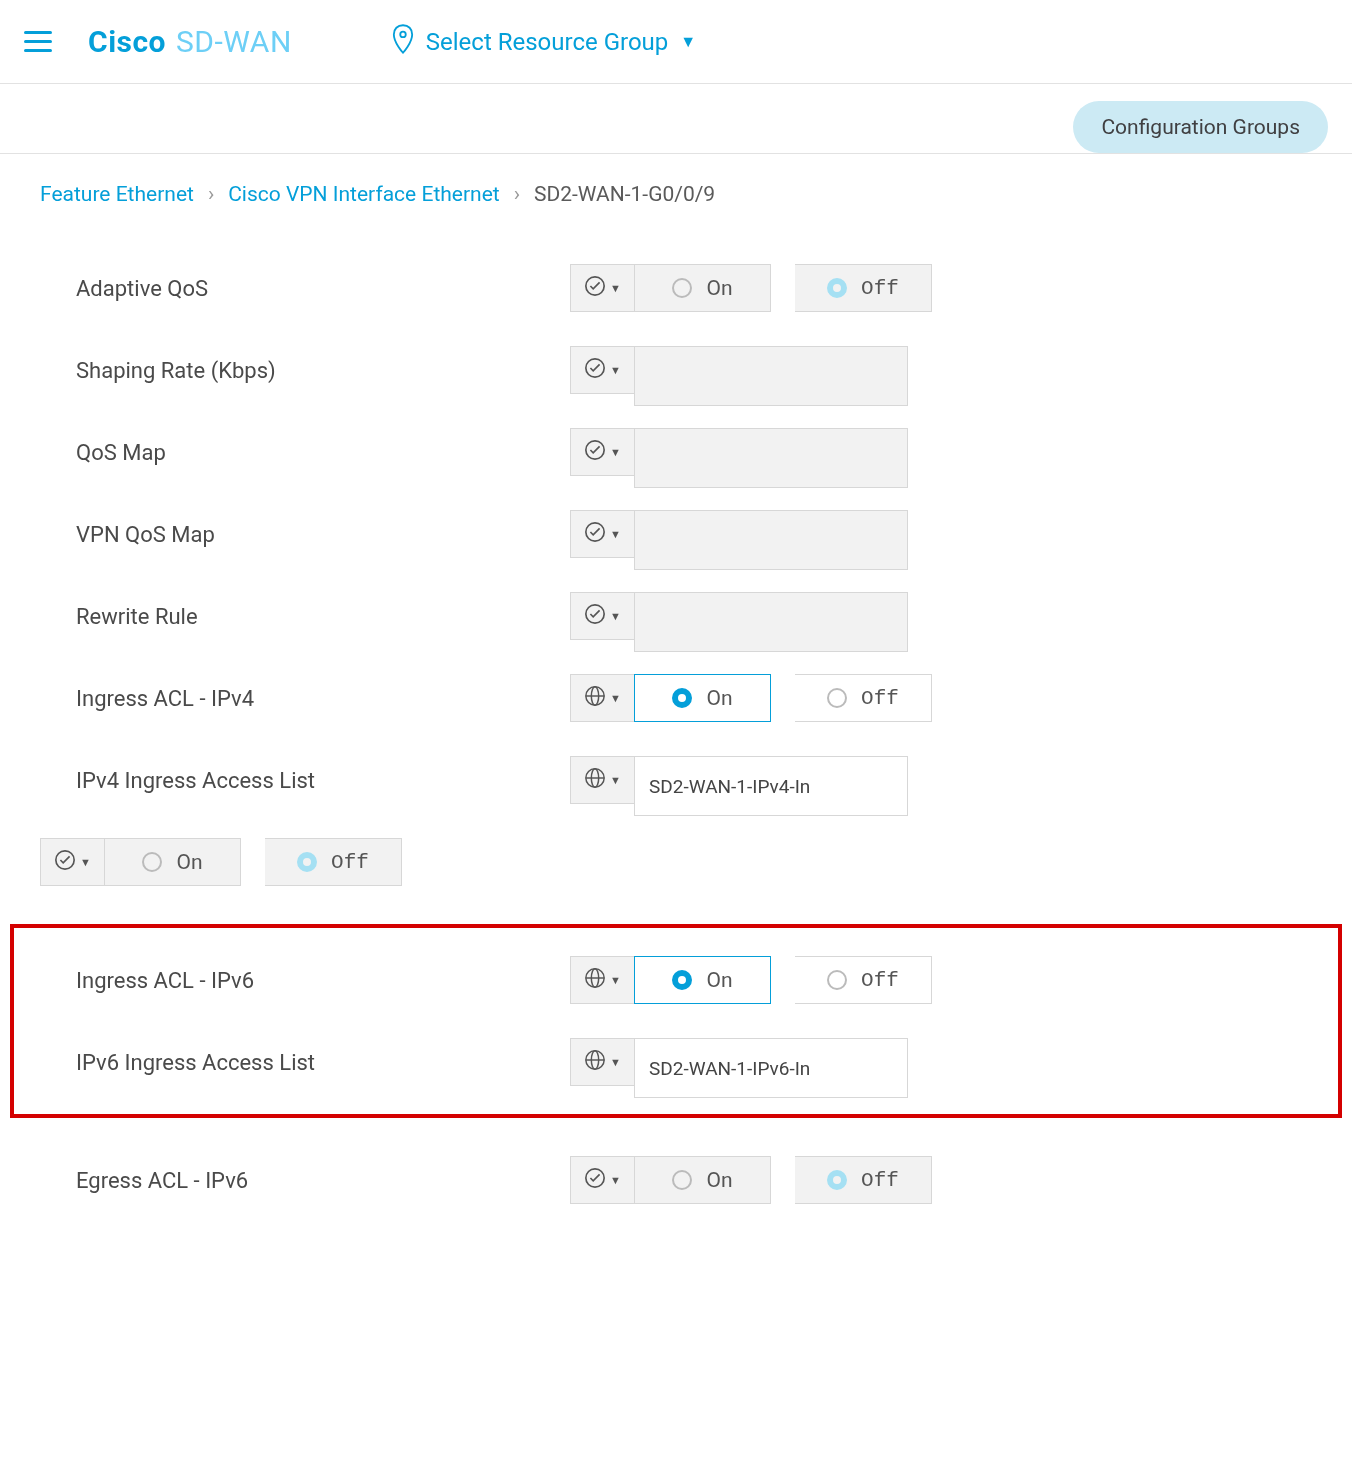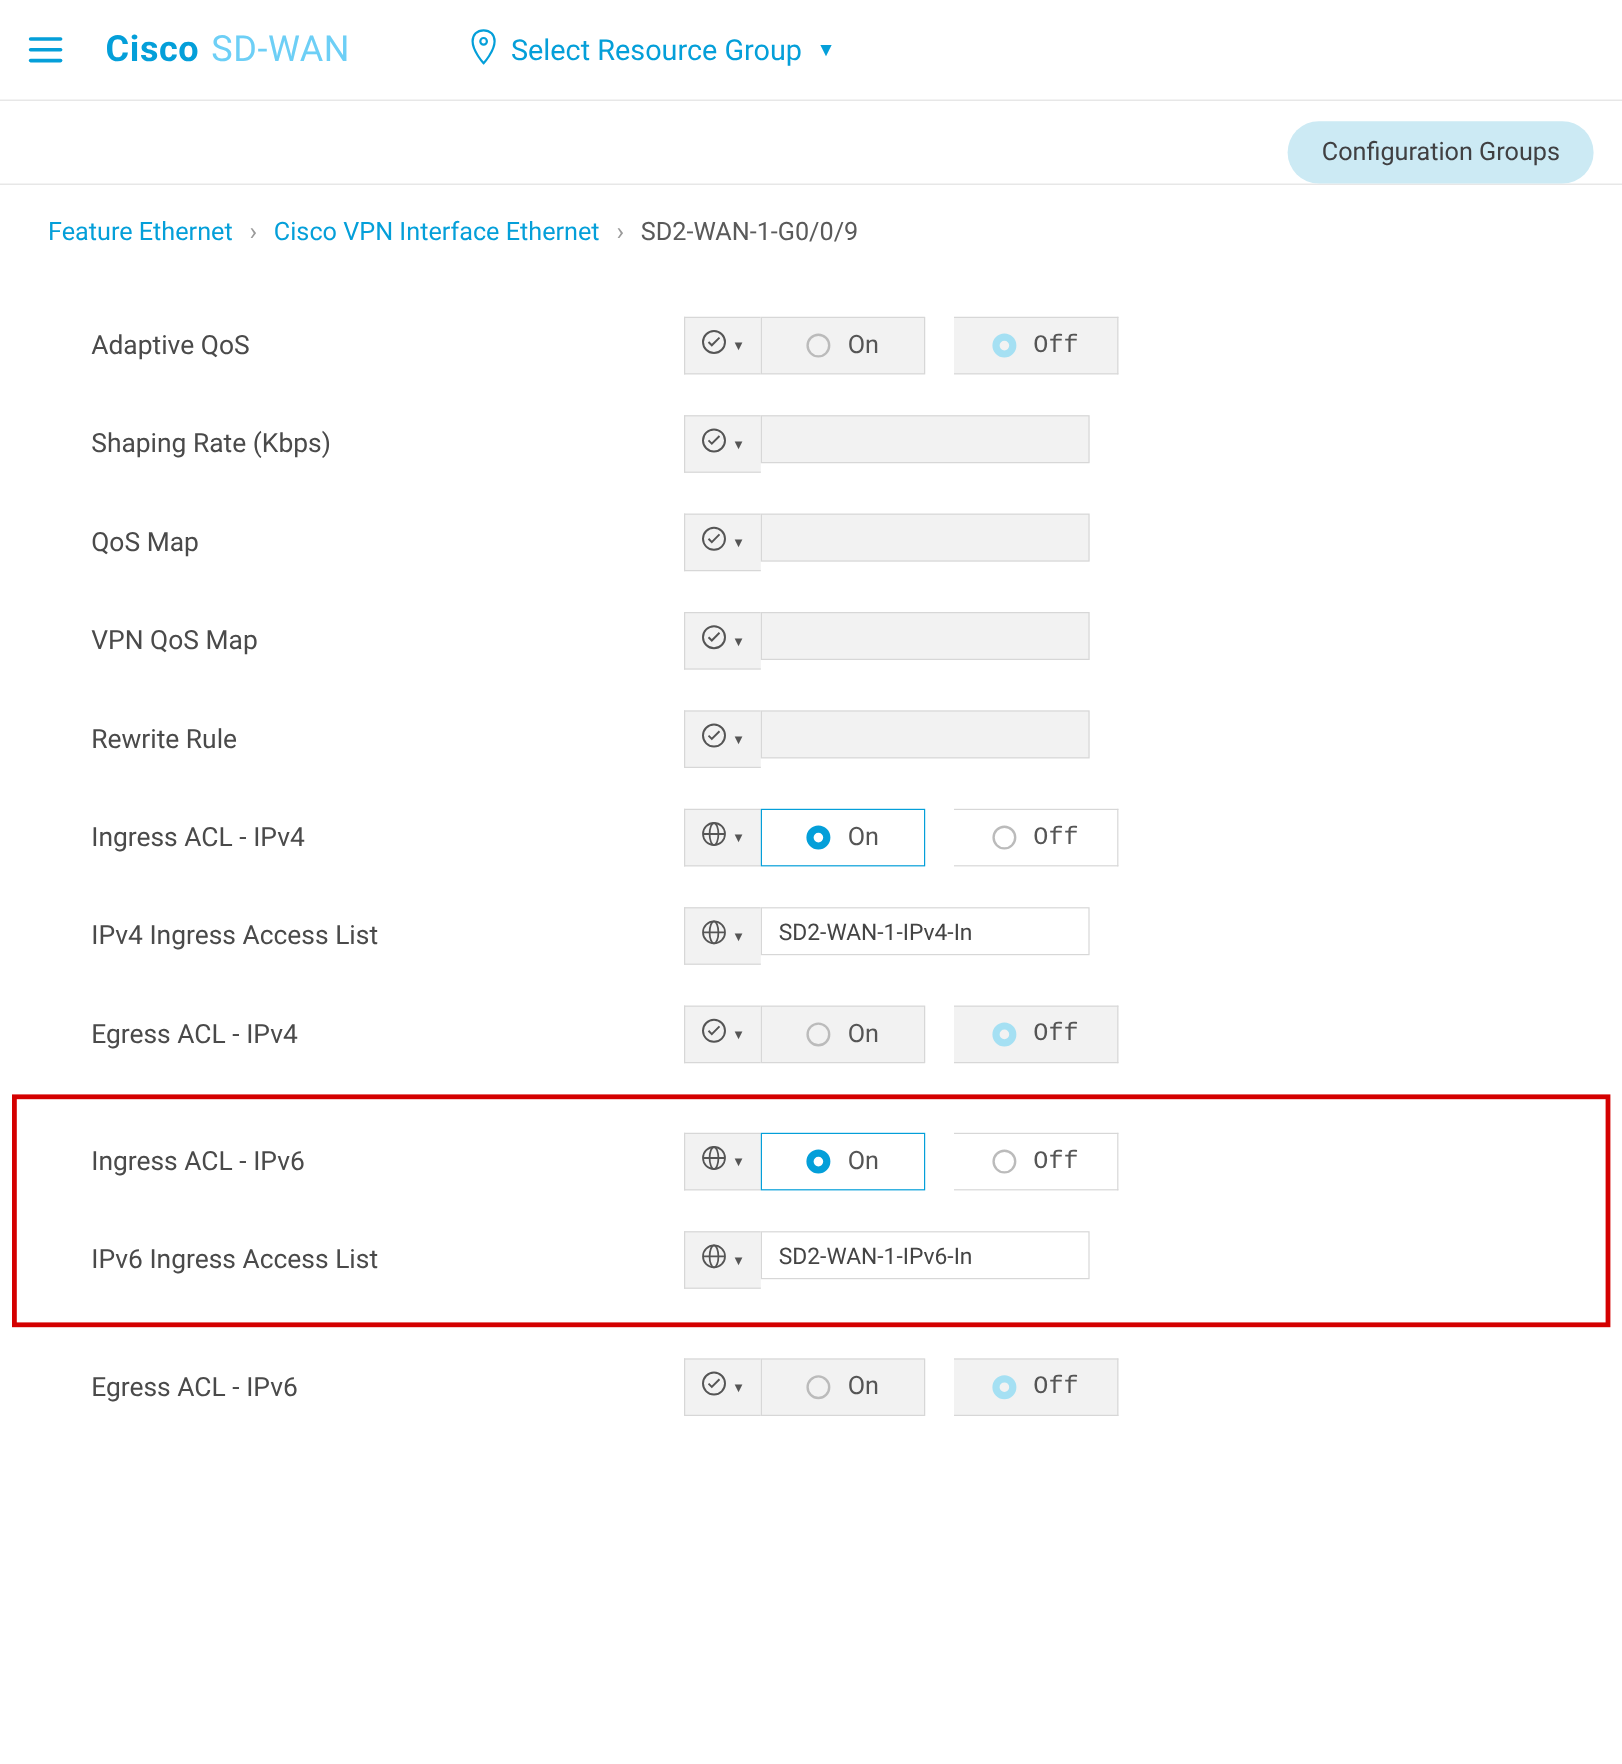--- a/index.html
+++ b/index.html
@@ -57,21 +57,21 @@
     padding: 28px 40px 10px 40px;
     font-size: 21px; flex-wrap: wrap;
   }
   .breadcrumb .crumb-link { color: #049fd9; cursor: pointer; }
   .breadcrumb .sep { color: #9a9a9a; }
   .breadcrumb .crumb-current { color: #5a5a5a; }
 
   .form-area { padding: 30px 40px 60px 40px; }
   .highlight-box {
     border: 4px solid #d40000;
-    margin: 10px -30px;
+    margin: 22px -30px;
     padding: 10px 26px;
   }
 
   .row {
     display: flex; align-items: center;
     min-height: 80px;
     margin: 2px 0;
   }
   .row .label {
     width: 530px; flex-shrink: 0;
@@ -113,21 +113,21 @@
     box-sizing: border-box;
   }
   .radio-ring.active {
     border: 6px solid #049fd9;
   }
   .radio-ring.soft-active {
     border: 6px solid #a5e0f3;
   }
 
   .text-field {
-    width: 274px; height: 40px;
+    width: 274px; height: 60px;
     border: 1px solid #d7d7d7;
     background: #fff;
     font-size: 19px; color:#444;
     padding: 0 14px;
     outline: none;
     font-family: inherit;
   }
   .text-field.disabled { background:#f2f2f2; }
 </style>
 </head>
@@ -273,21 +273,20 @@
               <circle cx="12" cy="12" r="10"></circle>
               <ellipse cx="12" cy="12" rx="4" ry="10"></ellipse>
               <line x1="2" y1="12" x2="22" y2="12"></line>
             </svg></span>
           <span class="dd-caret">▼</span>
         </div>
         <input class="text-field" value="SD2-WAN-1-IPv4-In" style="">
       </div>
     </div>
     <div class="row">
-      <div class="label">Egress ACL - IPv4</div>
       <div class="controls">
         <div class="mode-dd">
           <span><svg viewBox="0 0 24 24" fill="none" stroke="#555" stroke-width="1.8">
               <circle cx="12" cy="12" r="10"></circle>
               <path d="M7 12 l3 3 l7 -7"></path>
             </svg></span>
           <span class="dd-caret">▼</span>
         </div>
         <div class="seg">
           <div class="opt disabled">

